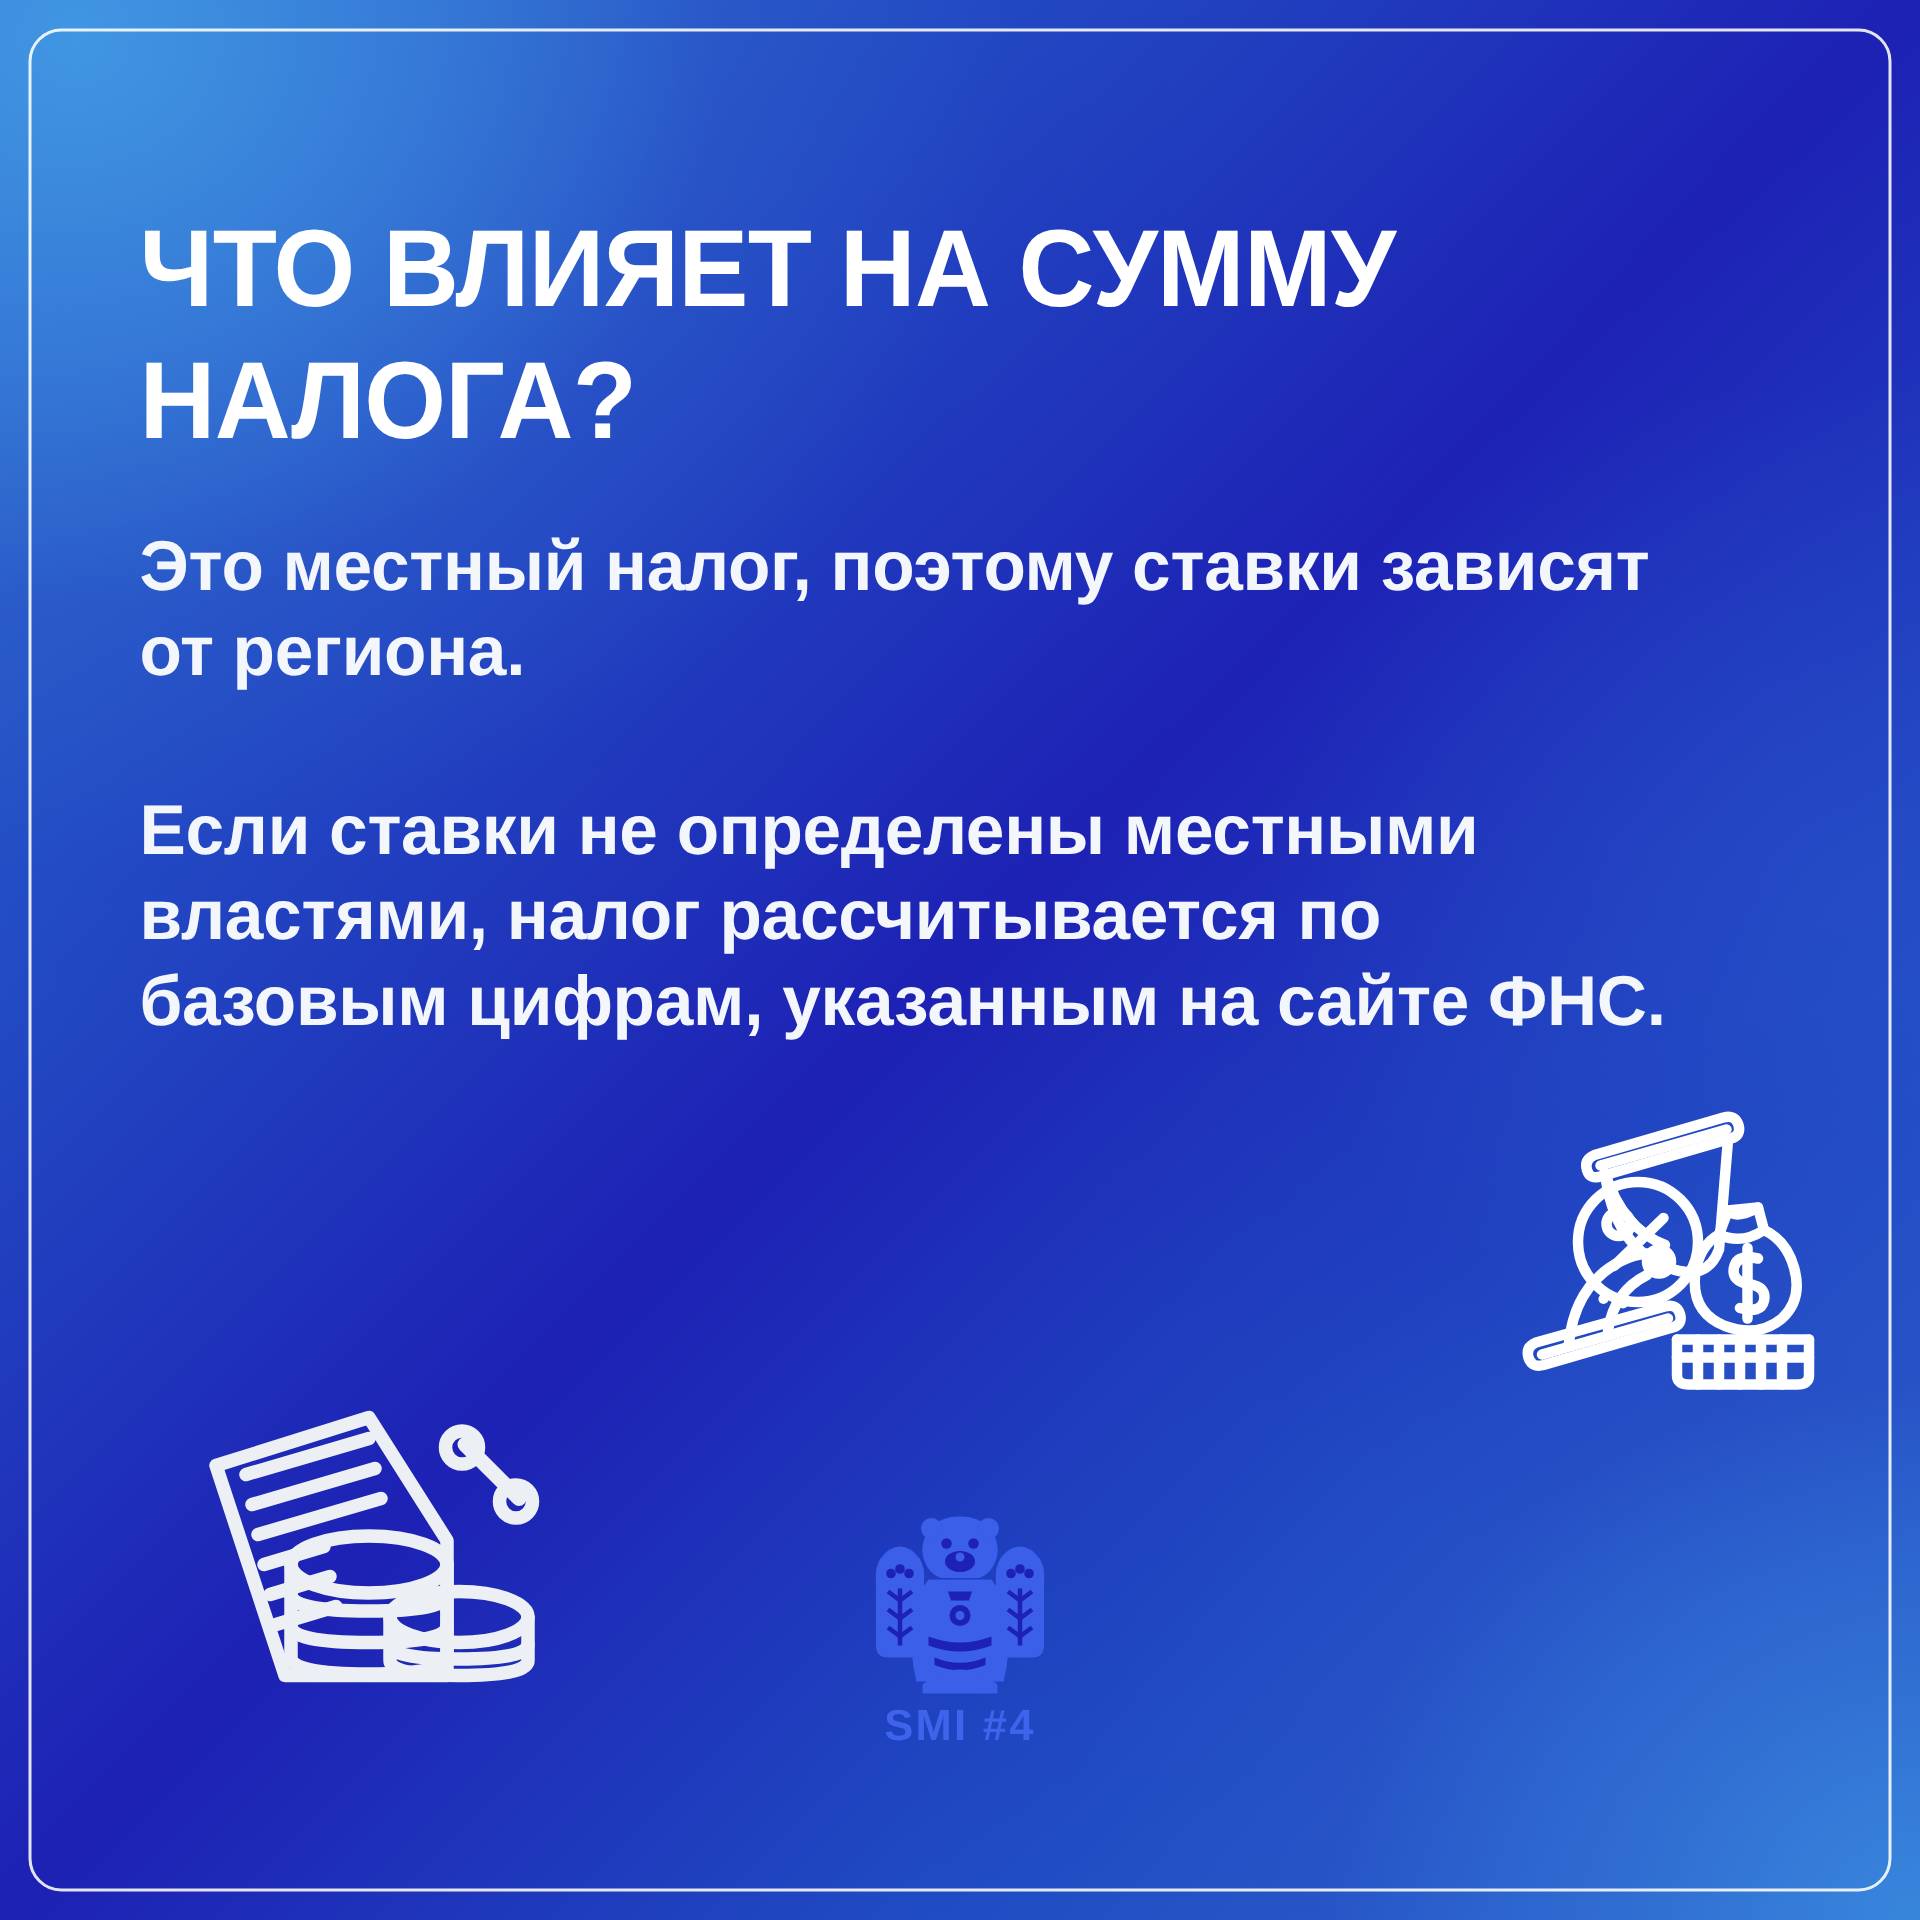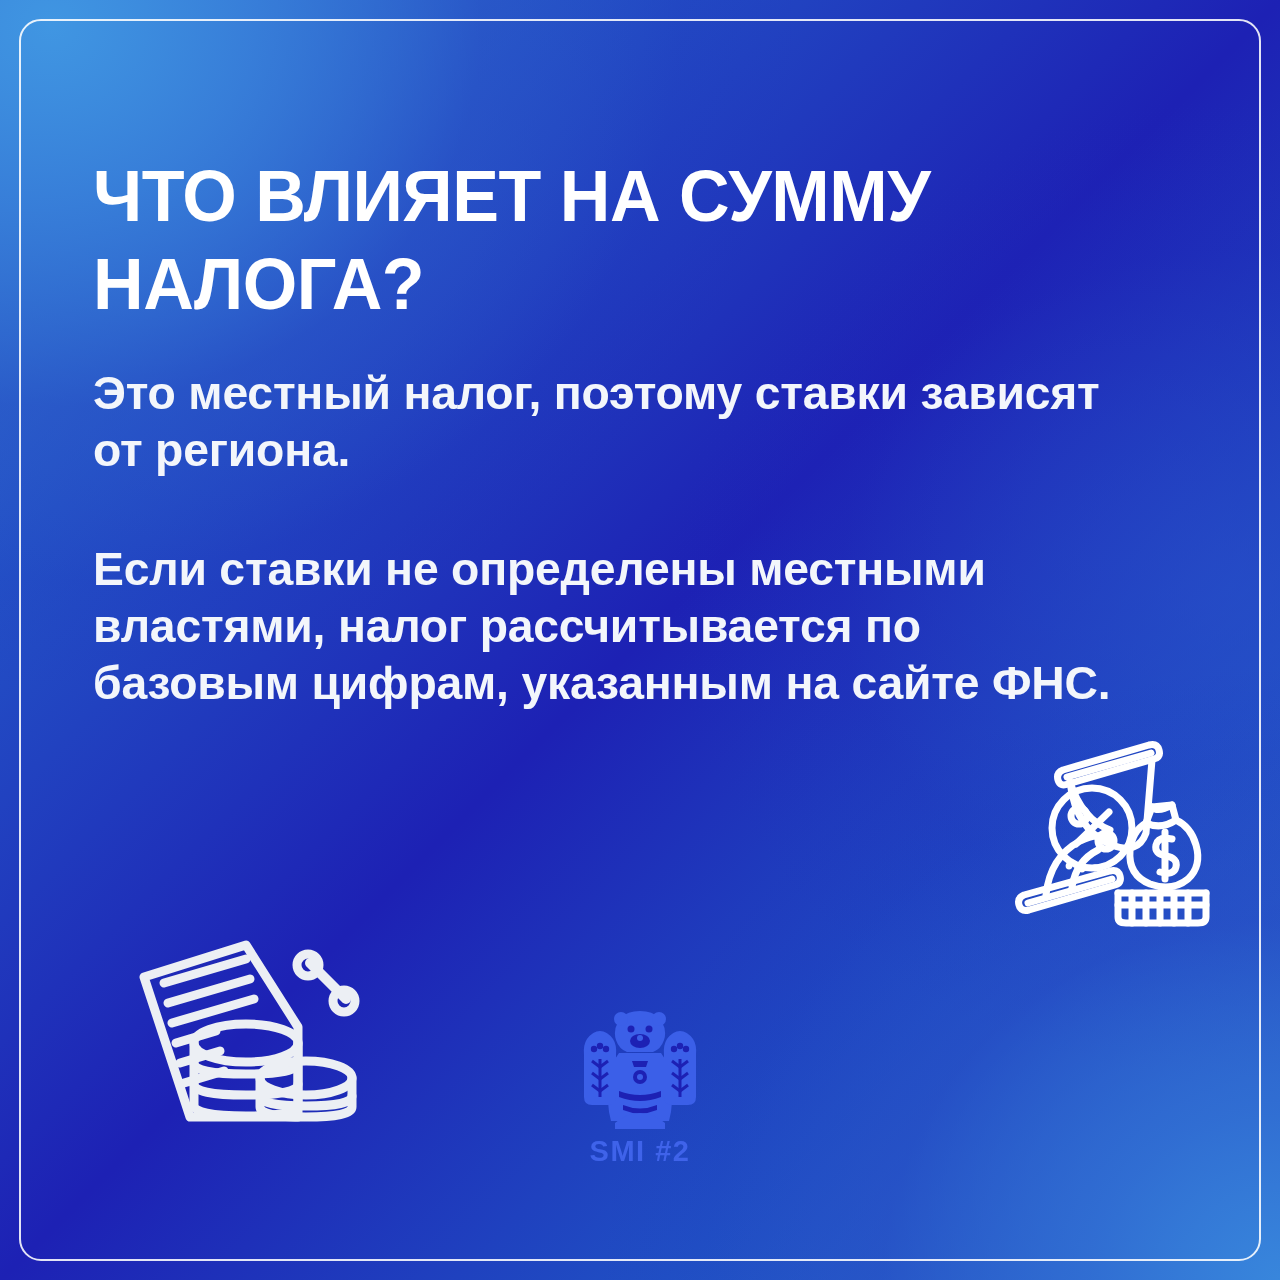--- a/index.html
+++ b/index.html
@@ -45,21 +45,21 @@
     right: 19px;
     bottom: 19px;
     border: 2px solid rgba(255,255,255,0.88);
     border-radius: 22px;
     pointer-events: none;
   }
 
   .content {
     position: absolute;
     left: 93px;
-    top: 152px;
+    top: 136px;
     right: 90px;
   }
 
   .headline {
     margin: 0;
     color: #ffffff;
     font-size: 73px;
     line-height: 88px;
     font-weight: 700;
     letter-spacing: -0.5px;
@@ -254,16 +254,16 @@
         <path d="M92 34 q-4 6-3 16 l0 42 q0 8 8 8 l16 0 q8 0 8-8 l0-42 q1-10-3-16 q-6-8-13-8 q-7 0-13 8z"></path>
         <circle cx="99" cy="44" r="3.2" fill="#1d21b4"></circle>
         <circle cx="105" cy="41" r="3.2" fill="#1d21b4"></circle>
         <circle cx="111" cy="44" r="3.2" fill="#1d21b4"></circle>
         <path d="M105 54 l0 38" stroke="#1d21b4" stroke-width="3" fill="none"></path>
         <path d="M105 62 l-8 -6 M105 62 l8 -6 M105 74 l-8 -6 M105 74 l8 -6 M105 86 l-8 -6 M105 86 l8 -6" stroke="#1d21b4" stroke-width="3" fill="none"></path>
 
         <path d="M40 118 q12 -10 25 -10 q13 0 25 10 l0 6 l-50 0 z"></path>
       </svg>
     </div>
-    <div class="wm-label">SMI #2</div>
+    <div class="wm-label">SMI #4</div>
   </div>
 
 </div>
 
 </body></html>

